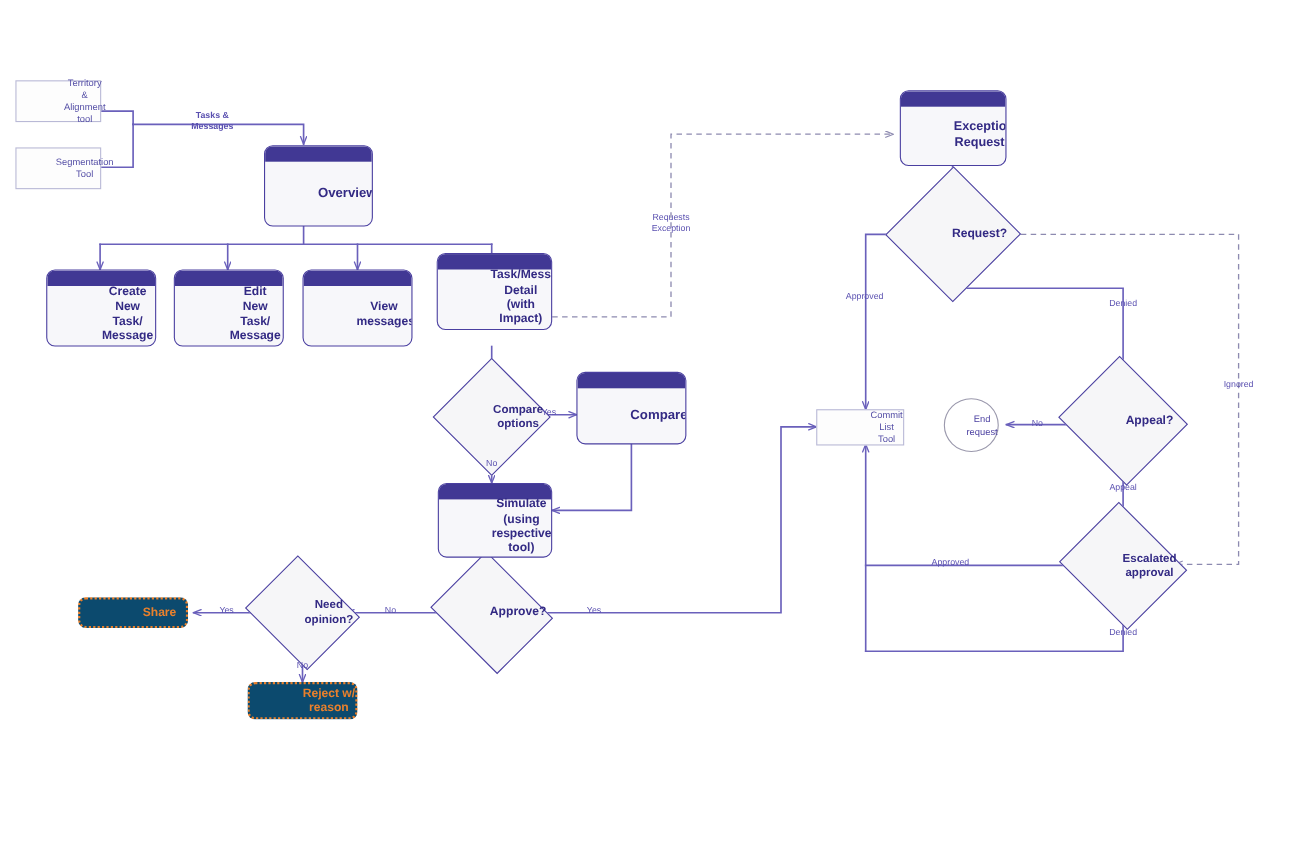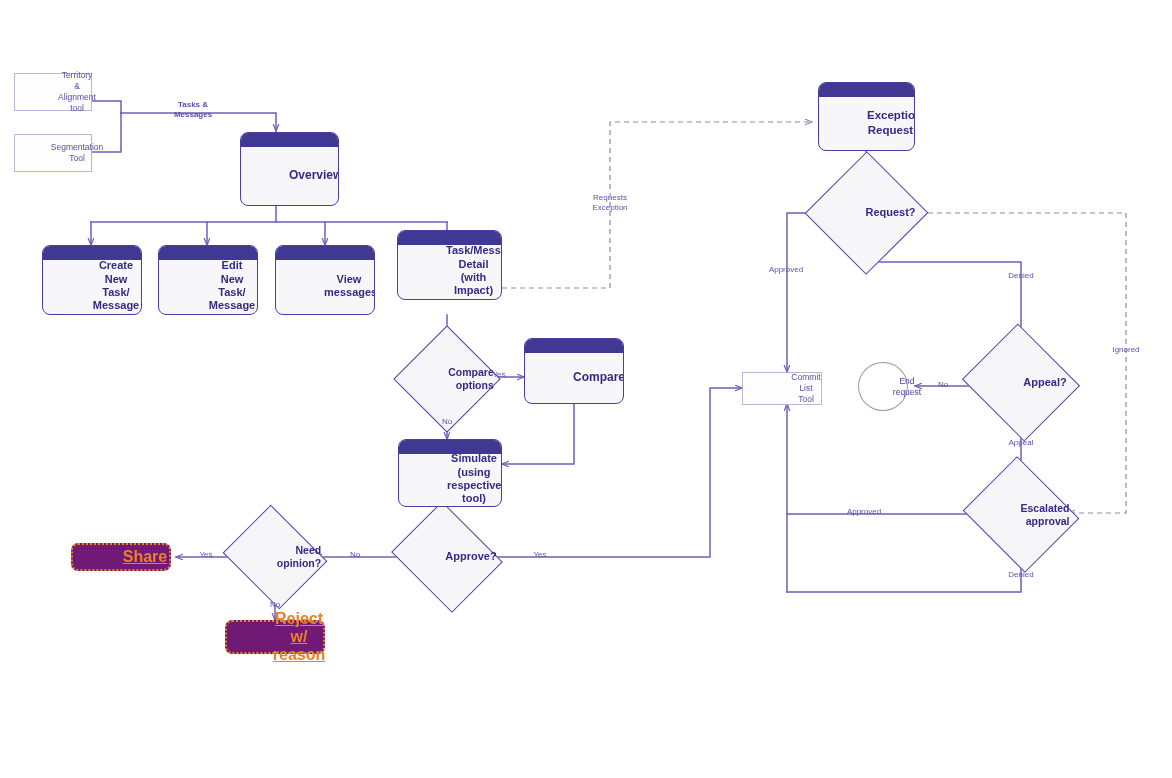--- a/index.html
+++ b/index.html
@@ -18,29 +18,29 @@
 
   
   .plain{border:1px solid #b9b9d6;background:#fdfdfd;color:#554fa6;
          font-size:8.5px;line-height:1.3;}
 
   
   .diamond{color:#332a84;font-weight:bold;}
   .diamond .dshape{position:absolute;left:0;top:0;width:100%;height:100%;
         background:#f6f6f8;border:1.4px solid #4a3fa0;
         transform:rotate(45deg);box-sizing:border-box;}
-  .diamond .dlbl{position:relative;z-index:2;line-height:1.2;text-align:right;}
+  .diamond .dlbl{position:relative;z-index:2;line-height:1.2;}
 
   
   .circle{border:1px solid #9a98ac;border-radius:50%;background:#fff;
           color:#4a3fa0;font-size:8.5px;line-height:1.25;}
 
   
-  .chip{border:2px dotted #e9802c;border-radius:7px;background:#701a75;
-        color:#e9802c;font-weight:bold;font-size:16px;text-decoration:underline;}
+  .chip{border:2px dotted #e9802c;border-radius:7px;background:#0c4a6e;
+        color:#e9802c;font-weight:bold;font-size:11px;}
 
   
   .elbl{position:absolute;color:#5a50b0;font-size:8px;line-height:1.25;
         text-align:center;white-space:pre-line;}
 </style>
 </head>
 <body>
 
 <div id="stage">
 
@@ -196,21 +196,21 @@
   <div class="node diamond" style="left:823px;top:169px;width:87px;height:88px;font-size:11px;">
     <div class="dshape"></div>
     <div class="dlbl" style="white-space:pre-line">Request?</div>
   </div>
 
   <div class="node plain" style="left:742px;top:372px;width:80px;height:33px;">
     <span style="white-space:pre-line">Commit List
 Tool</span>
   </div>
 
-  <div class="node circle" style="left:858px;top:362px;width:49px;height:49px;">
+  <div class="node circle" style="left:858px;top:362px;width:49px;height:49px;justify-content:flex-end;">
     <span style="white-space:pre-line">End
 request</span>
   </div>
 
   <div class="node diamond" style="left:977px;top:343px;width:88px;height:79px;font-size:11px;">
     <div class="dshape"></div>
     <div class="dlbl" style="white-space:pre-line">Appeal?</div>
   </div>
 
   <div class="node diamond" style="left:977px;top:476px;width:88px;height:77px;font-size:10.5px;">

